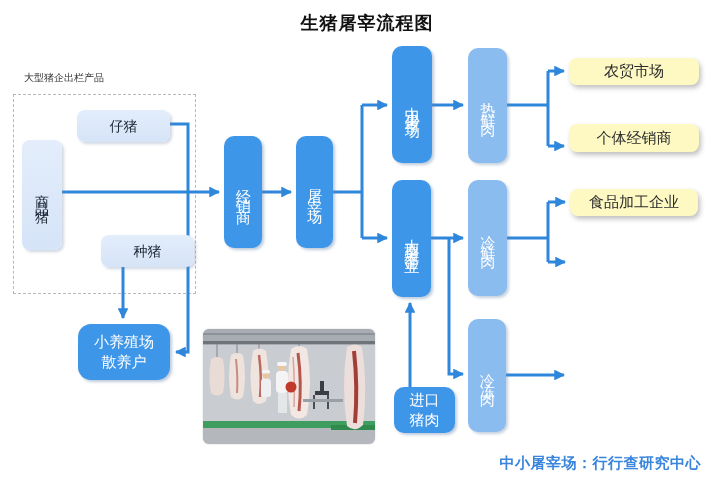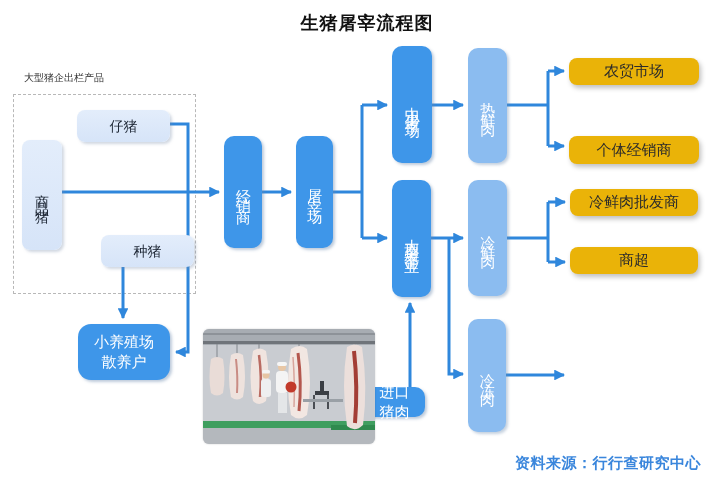--- a/index.html
+++ b/index.html
@@ -27,21 +27,21 @@
   }
   .blue{
     background:#3e96e9;color:#fff;border-radius:10px;
     box-shadow:2px 2px 3px rgba(110,140,175,.45);font-size:15px;
   }
   .lightblue{
     background:#8bbcf0;color:#fff;border-radius:10px;
     box-shadow:2px 2px 3px rgba(110,140,175,.40);font-size:15px;
   }
   .gray{
-    background:#eab308;color:#2b2b2b;border-radius:8px;
+    background:#fef9c3;color:#2b2b2b;border-radius:8px;
     box-shadow:2px 3px 5px rgba(0,0,0,.25);font-size:15px;
   }
   .big-gray{border-radius:26px;font-size:16px;line-height:1.6;}
   .pre{white-space:pre-line;}
   .photo{
     position:absolute;z-index:2;left:203px;top:329px;width:172px;height:115px;
     border-radius:6px;overflow:hidden;box-shadow:0 0 2px rgba(0,0,0,.2);
   }
   .source{
     position:absolute;right:21px;top:454px;font-size:15px;font-weight:bold;
@@ -89,31 +89,30 @@
   <div class="node pale v" style="left:22px;top:140px;width:40px;height:110px;letter-spacing:8px;">商品猪</div>
   <div class="node pale" style="left:77px;top:110px;width:93px;height:32px;">仔猪</div>
   <div class="node pale" style="left:77px;top:235px;width:93px;height:32px;margin-left:24px;">种猪</div>
 
   <div class="node blue pre" style="left:78px;top:324px;width:92px;height:56px;border-radius:13px;text-align:center;">小养殖场
 散养户</div>
   <div class="node blue v sp3" style="left:224px;top:136px;width:38px;height:112px;">经销商</div>
   <div class="node blue v sp3" style="left:296px;top:136px;width:37px;height:112px;">屠宰场</div>
   <div class="node blue v sp5" style="left:392px;top:46px;width:40px;height:117px;">中小屠宰场</div>
   <div class="node blue v sp5" style="left:392px;top:180px;width:39px;height:117px;">大型屠宰企业</div>
-  <div class="node blue pre" style="left:364px;top:387px;width:61px;height:30px;">进口
+  <div class="node blue pre" style="left:394px;top:387px;width:61px;height:46px;">进口
 猪肉</div>
 
   <div class="node lightblue v sp3" style="left:468px;top:48px;width:39px;height:115px;">热鲜肉</div>
   <div class="node lightblue v sp3" style="left:468px;top:180px;width:39px;height:116px;">冷鲜肉</div>
   <div class="node lightblue v sp3" style="left:468px;top:319px;width:38px;height:113px;">冷冻肉</div>
 
   <div class="node gray" style="left:569px;top:58px;width:130px;height:27px;">农贸市场</div>
-  <div class="node gray" style="left:569px;top:136px;width:130px;height:28px;">个体经销商</div>
-  <div class="node gray" style="left:570px;top:189px;width:128px;height:27px;">冷鲜肉批发商</div>
-  <div class="node gray" style="left:570px;top:247px;width:128px;height:27px;">商超</div>
+  <div class="node gray" style="left:569px;top:124px;width:130px;height:28px;">个体经销商</div>
+  <div class="node gray" style="left:570px;top:189px;width:128px;height:27px;">食品加工企业</div>
 
   <div class="photo">
     <svg width="172" height="115" viewBox="0 0 172 115">
       <rect x="0" y="0" width="172" height="115" fill="#c9ccd1"></rect>
       <rect x="0" y="0" width="172" height="16" fill="#a7acb2"></rect>
       <rect x="0" y="4" width="172" height="2" fill="#8d9298"></rect>
       <rect x="0" y="12" width="172" height="3" fill="#6f747a"></rect>
       <rect x="0" y="98" width="172" height="17" fill="#b4b8bd"></rect>
       <rect x="0" y="92" width="172" height="7" fill="#3f9e5f"></rect>
       <rect x="128" y="96" width="44" height="5" fill="#2f8a4e"></rect>
@@ -153,15 +152,15 @@
       </g>
 
       <rect x="112" y="62" width="14" height="4" fill="#3a3e44"></rect>
       <rect x="117" y="52" width="4" height="12" fill="#3a3e44"></rect>
       <rect x="110" y="66" width="2" height="14" fill="#4a4e54"></rect>
       <rect x="124" y="66" width="2" height="14" fill="#4a4e54"></rect>
       <rect x="100" y="70" width="40" height="3" fill="#9aa0a6"></rect>
     </svg>
   </div>
 
-  <div class="source">资料来源：行行查研究中心</div>
+  <div class="source">中小屠宰场：行行查研究中心</div>
 
 </div>
 
 </body></html>

